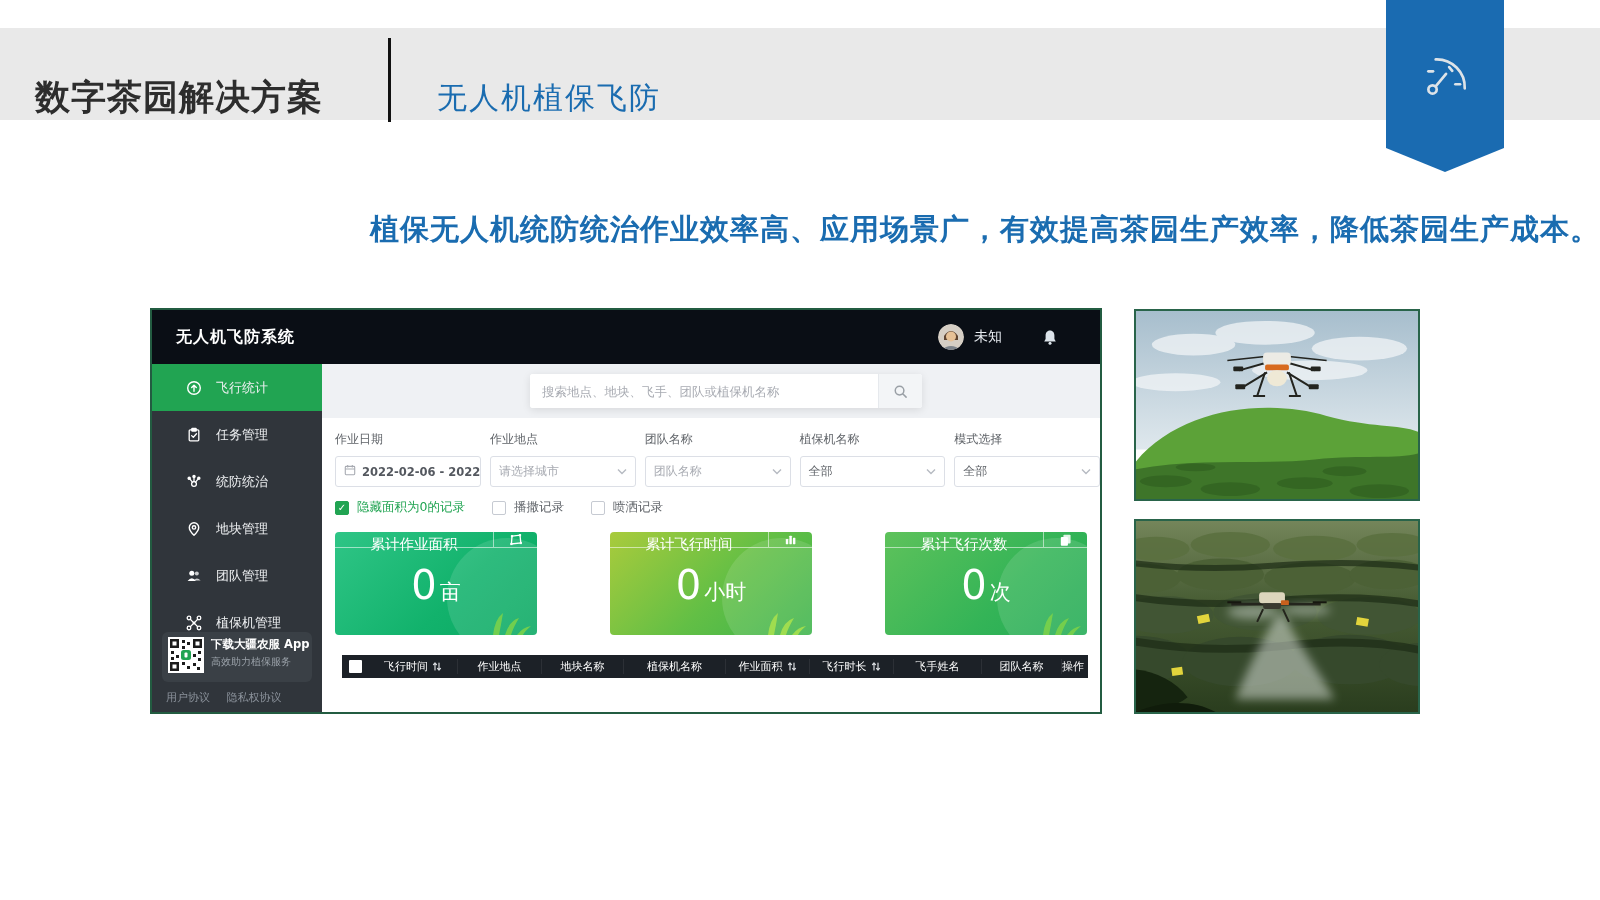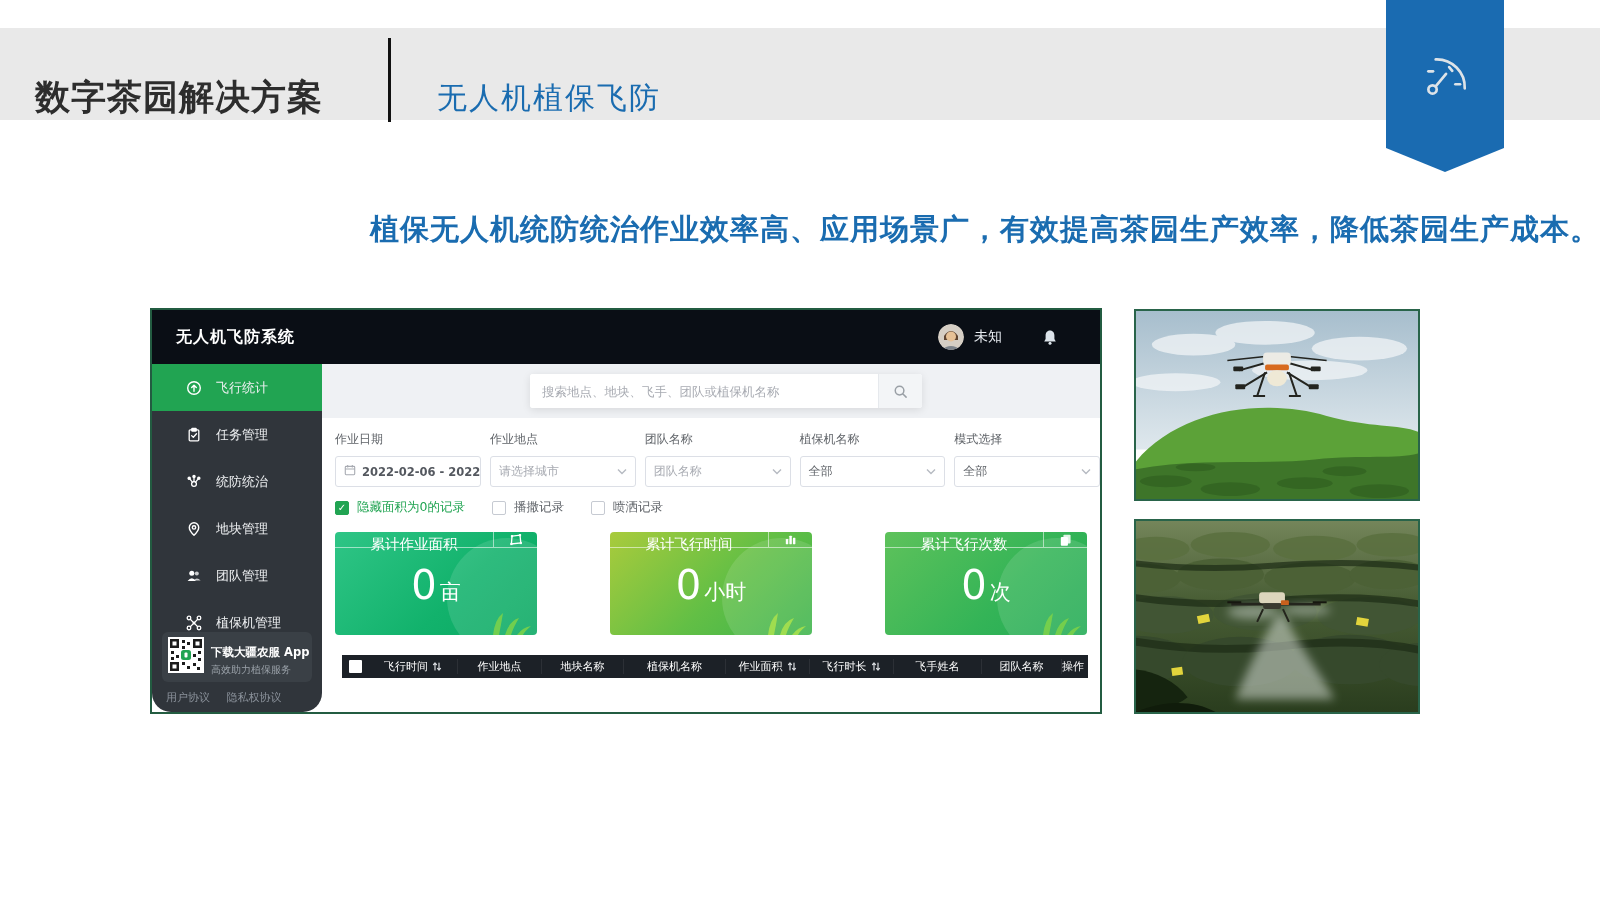--- a/index.html
+++ b/index.html
@@ -32,27 +32,27 @@
   .dash-header { height:54px; background:var(--header_dark,#0a0e15); display:flex; align-items:center; flex:none; }
   .dash-title { color:#fff; font-size:16px; font-weight:700; margin-left:24px; letter-spacing:1px; }
   .dash-user { margin-left:auto; display:flex; align-items:center; margin-right:42px; }
   .avatar { width:26px; height:26px; border-radius:50%; overflow:hidden; cursor:pointer; }
   .user-name { color:#e8ecf1; font-size:14px; margin-left:10px; cursor:pointer; }
   .bell { margin-left:40px; cursor:pointer; display:flex; }
 
   .dash-body { flex:1; display:flex; min-height:0; }
 
   
-  .sidebar { width:170px; background:var(--sidebar_dark,#30353b); position:relative; flex:none;border-radius:19px; }
+  .sidebar { width:170px; background:var(--sidebar_dark,#30353b); position:relative; flex:none; }
   .nav-item { height:47px; display:flex; align-items:center; padding-left:33px; cursor:pointer; }
   .nav-item.active { background:var(--accent_green,#21a452); }
   .nav-item .nav-icon { width:17px; display:flex; justify-content:center; }
   .nav-item .nav-label { color:#eef0f2; font-size:13px; margin-left:14px; }
   .app-card { position:absolute; left:10px; bottom:30px; width:150px; background:#3a4046; border-radius:6px;
-    padding:5px 6px; display:flex; align-items:flex-end; cursor:pointer; }
+    padding:5px 6px; display:flex; align-items:flex-start; cursor:pointer; }
   .app-texts { margin-left:7px; }
   .app-title { color:#fff; font-size:11.5px; font-weight:700; white-space:nowrap; }
   .app-sub { color:#9aa1a9; font-size:10px; margin-top:3px; white-space:nowrap; }
   .agreements { position:absolute; left:14px; bottom:7px; font-size:11px; color:#8b929b; }
   .agreements a { color:#8b929b; cursor:pointer; }
   .agreements a + a { margin-left:13px; }
 
   
   .main { flex:1; background:#fff; display:flex; flex-direction:column; min-width:0; }
   .search-strip { height:54px; background:#eff1f4; position:relative; flex:none; }

